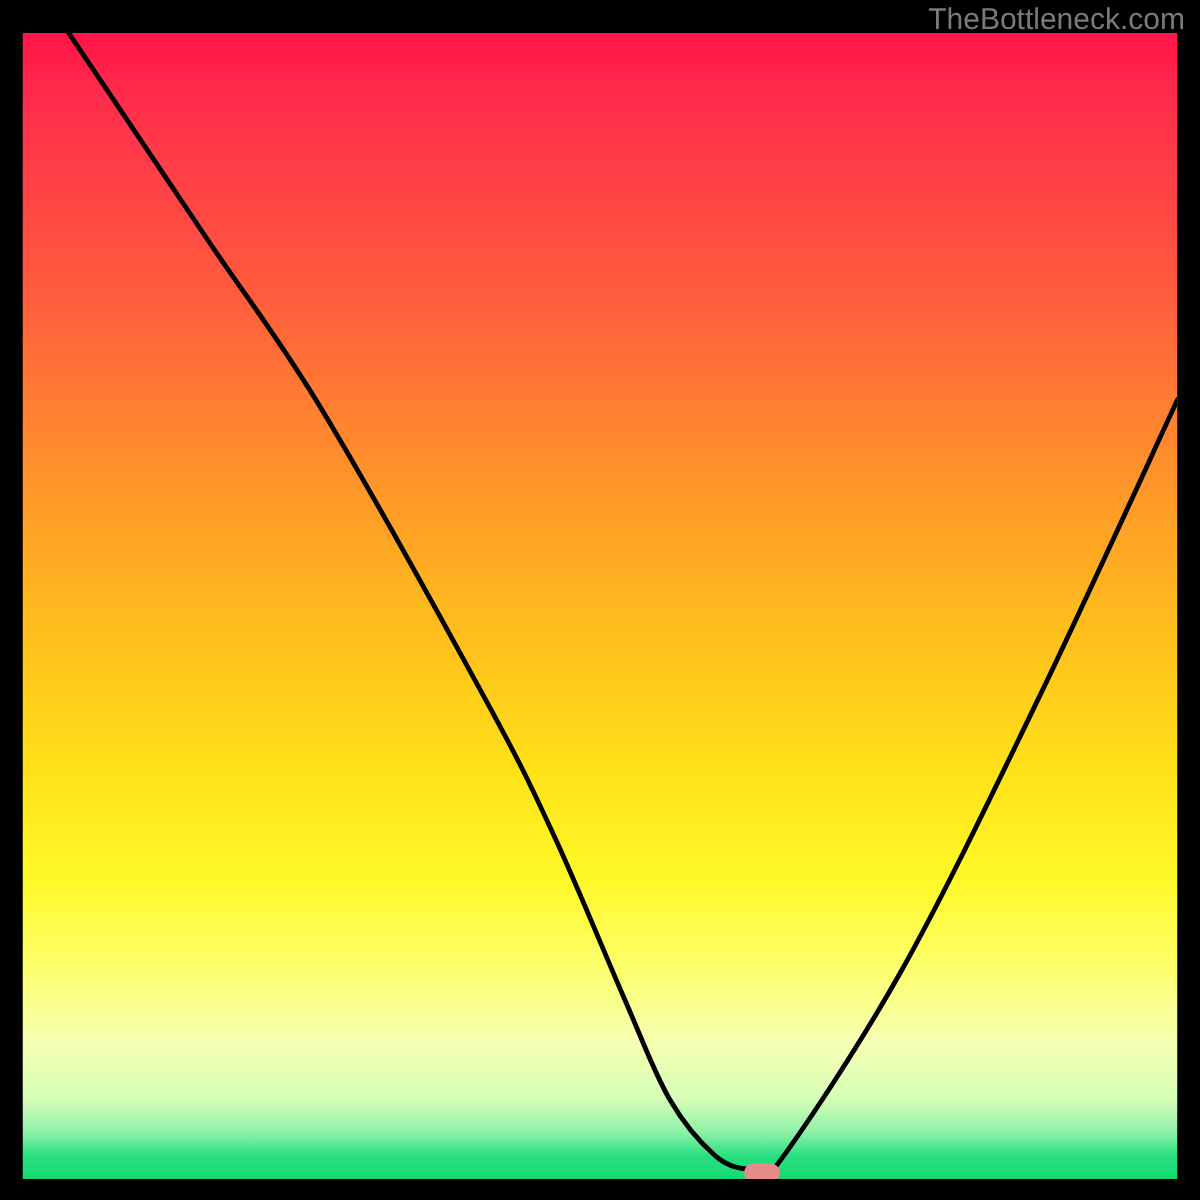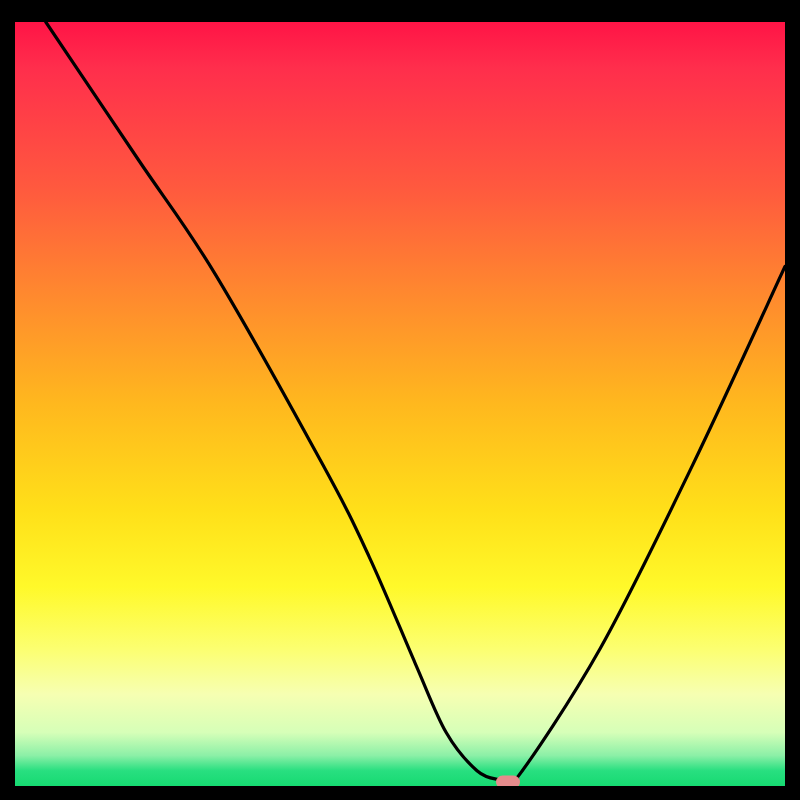--- a/index.html
+++ b/index.html
@@ -76,13 +76,14 @@
 <body>
 
 <div class="stage">
   <div class="plot-box">
     <div class="gradient"></div>
     <svg class="curve" viewBox="0 0 770 764" preserveAspectRatio="none">
       <path id="curve-path" fill="none" stroke="#000" stroke-width="3.2" stroke-linecap="round" stroke-linejoin="round" d="M 30.8 0.0 C 46.2 22.9, 95.0 95.5, 123.2 137.5 C 151.4 179.5, 169.4 201.2, 200.2 252.1 C 231.0 303.1, 282.3 396.0, 308.0 443.1 C 333.7 490.2, 338.8 501.7, 354.2 534.8 C 369.6 567.9, 387.6 612.5, 400.4 641.8 C 413.2 671.0, 420.9 692.7, 431.2 710.5 C 441.5 728.3, 453.0 740.8, 462.0 748.7 C 471.0 756.6, 478.7 756.4, 485.1 757.9 C 491.5 759.4, 483.8 779.8, 500.5 757.9 C 517.2 736.0, 555.7 678.9, 585.2 626.5 C 614.7 574.0, 646.8 506.8, 677.6 443.1 C 708.4 379.5, 754.6 277.6, 770.0 244.5"></path>
     </svg>
     <div id="marker" class="marker" style="left: 492.8px; top: 760.18px;"></div>
   </div>
+  <div class="attribution">TheBottleneck.com</div>
 </div>
 
 </body></html>

